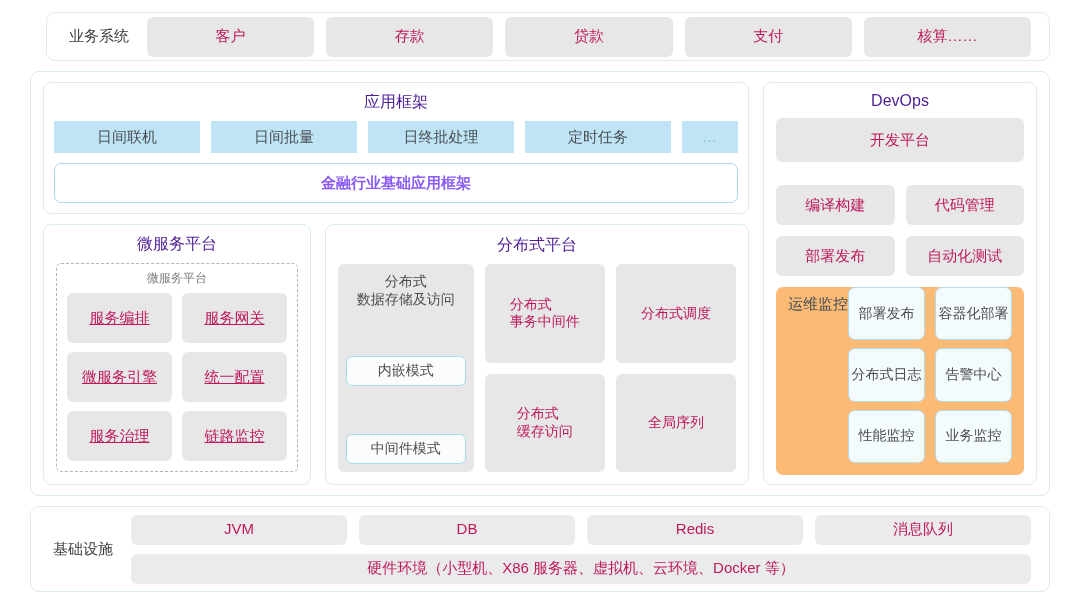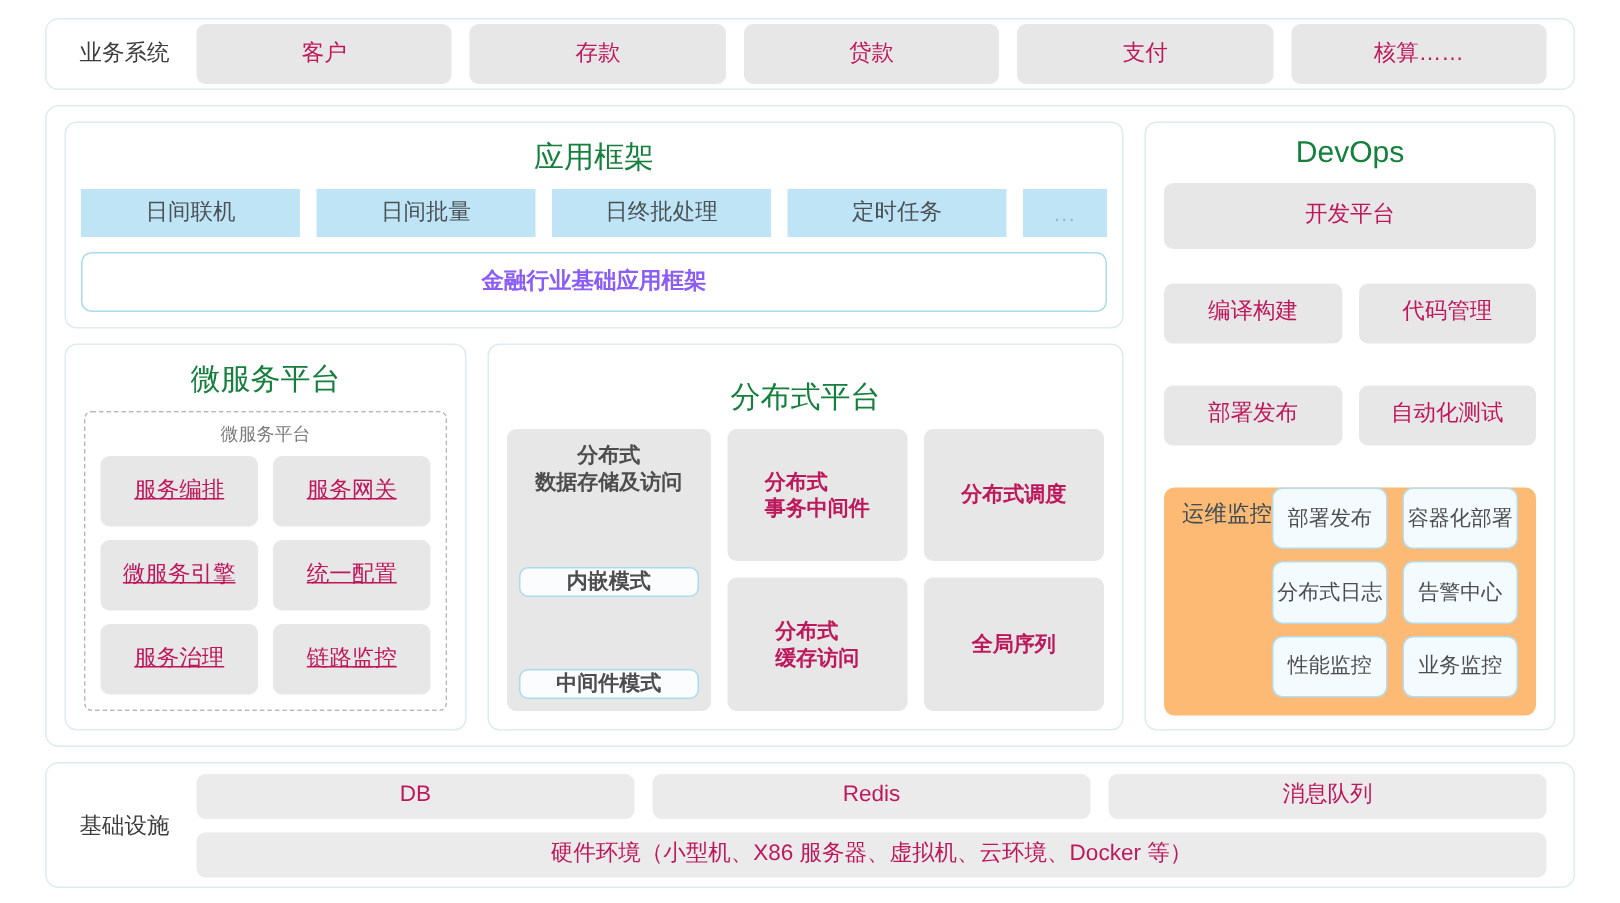--- a/index.html
+++ b/index.html
@@ -61,31 +61,32 @@
     border-radius:0;
     display:flex;align-items:center;justify-content:center;
     font-size:15px;color:#4a5256;
     box-sizing:border-box;
   }
   .chip-blue.dots{color:#8fb9cc;font-size:14px;letter-spacing:1px;}
 
   
   .sec-title{
     text-align:center;
-    font-size:20px;
-    color:#15803d;
+    font-size:16px;
+    color:#4c1d95;
     padding:9px 0 8px 0;
   }
   .sec-title.sm{font-size:12px;color:#7b7b7b;padding:6px 0 6px 0;}
 
   
   .row-biz{
     height:49px;
     display:flex;align-items:center;
     padding-right:12px;
+    margin-left:16px;
   }
   .row-biz .chips{
     flex:1;display:flex;gap:12px;height:40px;padding-right:6px;
   }
   .row-biz .chips .chip{flex:1;}
 
   
   .row-mid{
     flex:1;
     display:flex;gap:14px;
@@ -121,23 +122,23 @@
     display:flex;flex-direction:column;
     padding:0 10px 10px 10px;
     box-sizing:border-box;
   }
   .ms-grid{
     flex:1;display:grid;grid-template-columns:1fr 1fr;
     gap:9px 10px;
   }
   .ms-grid .chip{font-size:15px;text-decoration:underline;}
 
-  .dist-platform{flex:1;display:flex;flex-direction:column;padding:12px 12px 12px 12px;min-width:0;}
+  .dist-platform{flex:1;display:flex;flex-direction:column;padding:1px 12px 12px 12px;min-width:0;}
   .dist-grid{
-    flex:1;display:flex;gap:11px;min-height:0;font-weight:bold;
+    flex:1;display:flex;gap:11px;min-height:0;
   }
   .dist-col1{
     flex:1;background:#e7e7e7;border-radius:6px;
     display:flex;flex-direction:column;align-items:stretch;
     padding:8px;box-sizing:border-box;gap:8px;
   }
   .dist-col1 .head{
     text-align:center;font-size:14px;color:#4d4d4d;line-height:1.3;
   }
   .mode-box{
@@ -147,21 +148,21 @@
   }
   .dist-rest{
     flex:2.1;display:grid;grid-template-columns:1fr 1fr;grid-template-rows:1fr 1fr;
     gap:11px;min-width:0;
   }
   .dist-rest .chip{font-size:14px;}
 
   
   .devops-body{padding:0 12px;display:flex;flex-direction:column;flex:1;}
   .devops-full{height:44px;margin-bottom:23px;}
-  .devops-pair{display:grid;grid-template-columns:1fr 1fr;gap:11px;height:40px;margin-bottom:28px;}
+  .devops-pair{display:grid;grid-template-columns:1fr 1fr;gap:11px;height:40px;margin-bottom:11px;}
   .ops-box{
     flex:1;background:#fdba74;border-radius:7px;
     padding:0 12px 12px 12px;box-sizing:border-box;
     display:flex;flex-direction:row;min-height:0;
   }
   .ops-title{text-align:center;font-size:15px;color:#3d4c55;padding:8px 0 8px 0;}
   .ops-grid{
     flex:1;display:grid;grid-template-columns:1fr 1fr;grid-template-rows:1fr 1fr 1fr;
     gap:8px 10px;min-height:0;
   }
@@ -289,20 +290,21 @@
         </div>
       </div>
     </div>
 
   </div>
 
   <div class="shell row-infra">
     <div class="row-label">基础设施</div>
     <div class="infra-stack">
       <div class="infra-top">
+        <div class="chip light">JVM</div>
         <div class="chip light">DB</div>
         <div class="chip light">Redis</div>
         <div class="chip light">消息队列</div>
       </div>
       <div class="chip light infra-bottom">硬件环境（小型机、X86 服务器、虚拟机、云环境、Docker 等）</div>
     </div>
   </div>
 
 </div>
 

